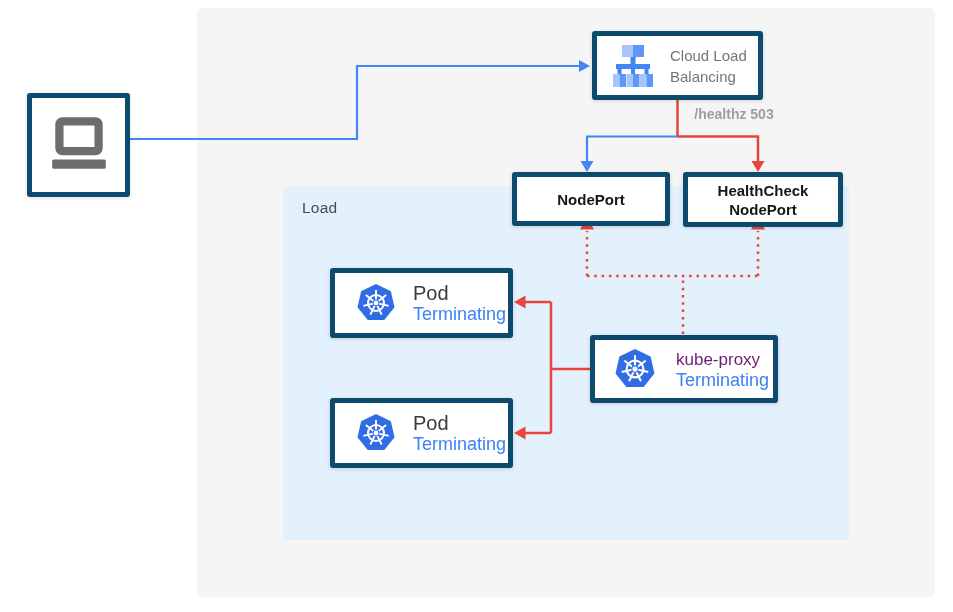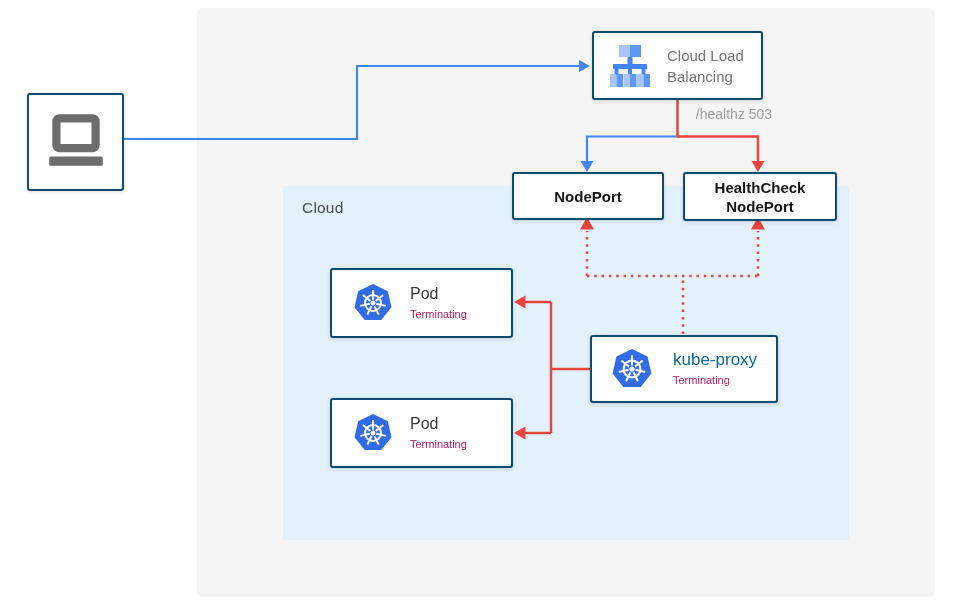--- a/index.html
+++ b/index.html
@@ -1,49 +1,49 @@
 <!DOCTYPE html>
 <html><head>
 <meta charset="utf-8">
 <style>
   html,body{margin:0;padding:0;background:#ffffff;}
   body{font-family:"Liberation Sans","DejaVu Sans",sans-serif;}
   .canvas{position:relative;width:953px;height:612px;background:#ffffff;overflow:hidden;}
   .panel-gray{position:absolute;left:197px;top:8px;width:738px;height:589px;background:#f5f5f5;border-radius:6px;}
   .panel-nodes{position:absolute;left:283px;top:186px;width:566px;height:354px;background:#e3f1fc;border-radius:2px;z-index:1;}
   .nodes-label{position:absolute;left:19px;top:13px;font-size:15.5px;color:#454b52;letter-spacing:.2px;}
-  .box{position:absolute;background:#ffffff;border:2px solid #0c4a6e;border-radius:3px;box-shadow:0 1px 4px rgba(0,0,0,.14);z-index:3;display:flex;align-items:center;}
+  .box{position:absolute;background:#ffffff;border:5px solid #0c4a6e;border-radius:3px;box-shadow:0 1px 4px rgba(0,0,0,.14);z-index:3;display:flex;align-items:center;}
   .box-laptop{left:27px;top:93px;width:93px;height:94px;justify-content:center;}
   .box-clb{left:592px;top:31px;width:171px;height:69px;padding-left:12px;box-sizing:border-box;}
   .clb-text{margin-left:13px;width:100px;font-size:15px;line-height:21px;color:#757575;}
-  .healthz{position:absolute;left:688px;top:106px;width:92px;text-align:center;font-size:14px;font-weight:normal;color:#9e9e9e;z-index:3;}
+  .healthz{position:absolute;left:688px;top:106px;width:92px;text-align:center;font-size:14px;font-weight:bold;color:#9e9e9e;z-index:3;}
   .box-port{justify-content:center;text-align:center;font-weight:bold;color:#161616;font-size:15px;line-height:19px;}
   .box-nodeport{left:512px;top:172px;width:148px;height:44px;justify-content:center;}
   .box-hcnp{left:683px;top:172px;width:150px;height:45px;}
   .box-pod{width:183px;height:70px;padding-left:21px;box-sizing:border-box;}
   .box-pod1{left:330px;top:268px;}
   .box-pod2{left:330px;top:398px;}
   .box-kproxy{left:590px;top:335px;width:188px;height:68px;padding-left:19px;box-sizing:border-box;}
   .stack{margin-left:17px;}
-  .stack .title{font-size:16px;color:#37393b;line-height:21px;}
-  .stack .subtitle{font-size:11px;color:#be185d;line-height:20px;}
+  .stack .title{font-size:20px;color:#37393b;line-height:21px;}
+  .stack .subtitle{font-size:18px;color:#3b82f6;line-height:20px;}
   .box-kproxy .stack{margin-left:20px;}
-  .box-kproxy .title{font-size:17px;color:#0369a1;}
+  .box-kproxy .title{font-size:17px;color:#701a75;}
   .lines{position:absolute;left:0;top:0;width:953px;height:612px;z-index:2;pointer-events:none;}
   .icon{flex:0 0 auto;display:block;}
 </style>
 </head>
 <body>
 
 <div class="canvas">
 
   <div class="panel-gray"></div>
 
   <div class="panel-nodes">
-    <div class="nodes-label">Cloud</div>
+    <div class="nodes-label">Load</div>
   </div>
 
   <svg class="lines" viewBox="0 0 953 612">
 
     <path d="M120 139 H357 V66 H579" fill="none" stroke="#4285f4" stroke-width="2.2"></path>
     <polygon points="590,66 579,60 579,72" fill="#4285f4"></polygon>
 
     <path d="M677.5 100 V136" fill="none" stroke="#e8453c" stroke-width="2.5"></path>
 
     <path d="M677 136.5 H587 V162" fill="none" stroke="#4285f4" stroke-width="2.2"></path>

